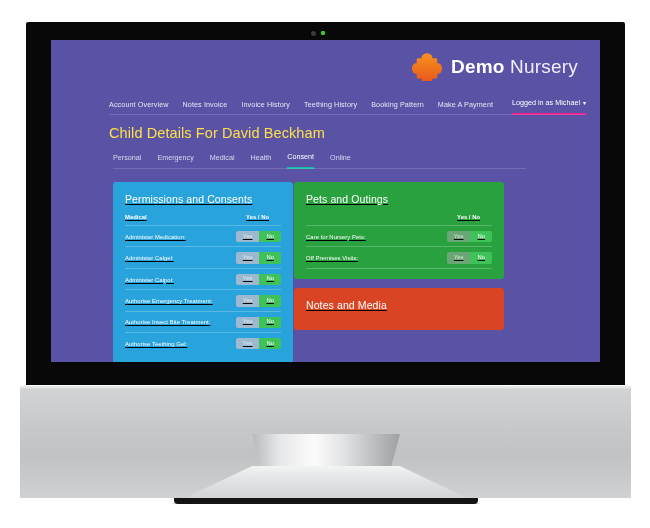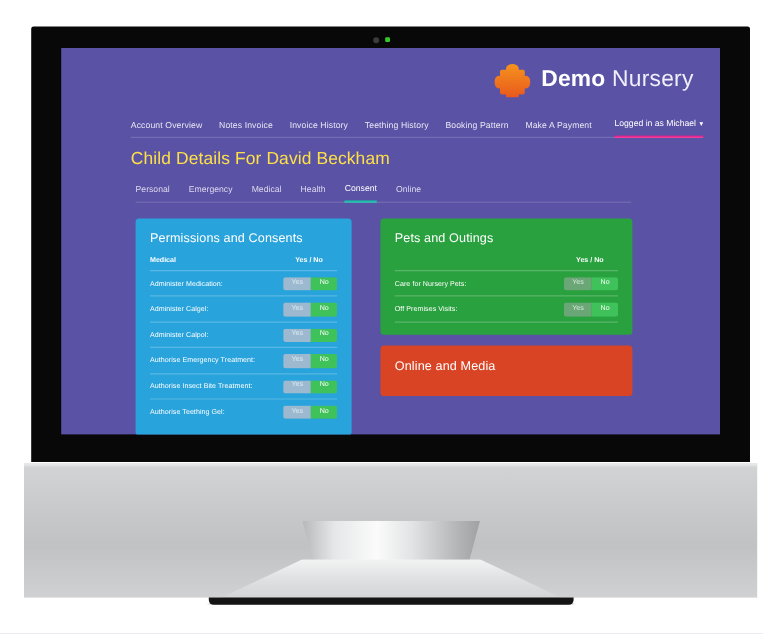--- a/index.html
+++ b/index.html
@@ -157,22 +157,23 @@
   .tab.active { color: #ffffff; border-bottom: 2px solid #14b8a6; }
   #tabs-divider {
     position: absolute;
     left: 0; right: 74px; bottom: 0;
     height: 1px; background: rgba(255,255,255,.16);
   }
 
   
   #panels {
     display: flex;
-    gap: 24px;
+    gap: 1px;
     margin: 13px 0 0 62px;
+    text-decoration: underline;
   }
   #col-left { width: 180px; }
   #col-right { width: 210px; }
 
   .panel {
     border-radius: 3px;
     padding: 11px 12px 10px 12px;
     color: #ffffff;
   }
   .panel-blue   { background: #29a3dc; }
@@ -354,21 +355,21 @@
             <span class="toggle">
               <span class="seg seg-yes">Yes</span>
               <span class="seg seg-no">No</span>
             </span>
           </div>
 
           <div class="consent-row" style="padding:0;"></div>
         </div>
 
         <div class="panel panel-orange" style="height:42px;">
-          <div class="panel-title">Online and Media</div>
+          <div class="panel-title">Notes and Media</div>
         </div>
       </div>
 
     </div>
   </div>
 
   <div id="monitor-body"></div>
   <div id="monitor-body-sheen"></div>
   <div id="stand-neck"></div>
   <div id="stand-base"></div>

